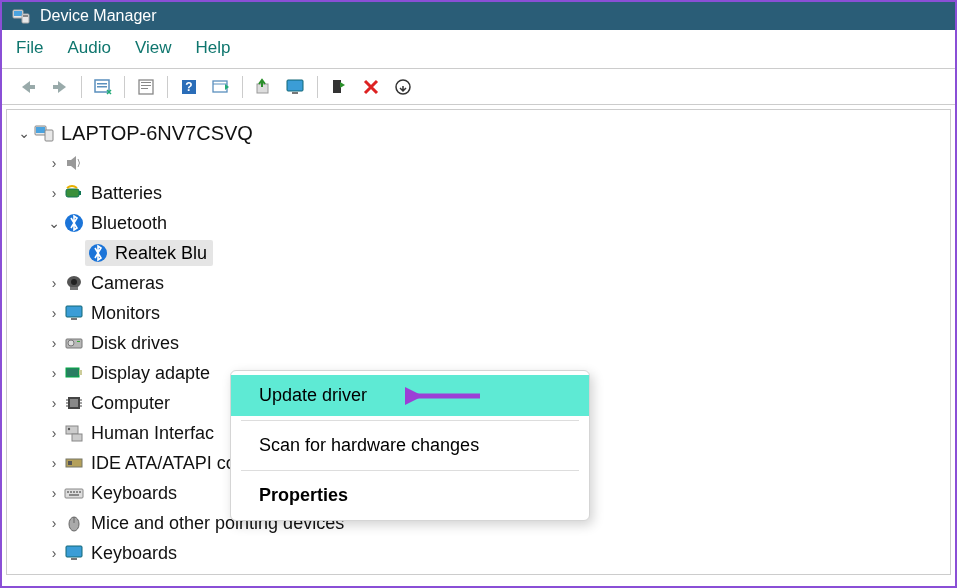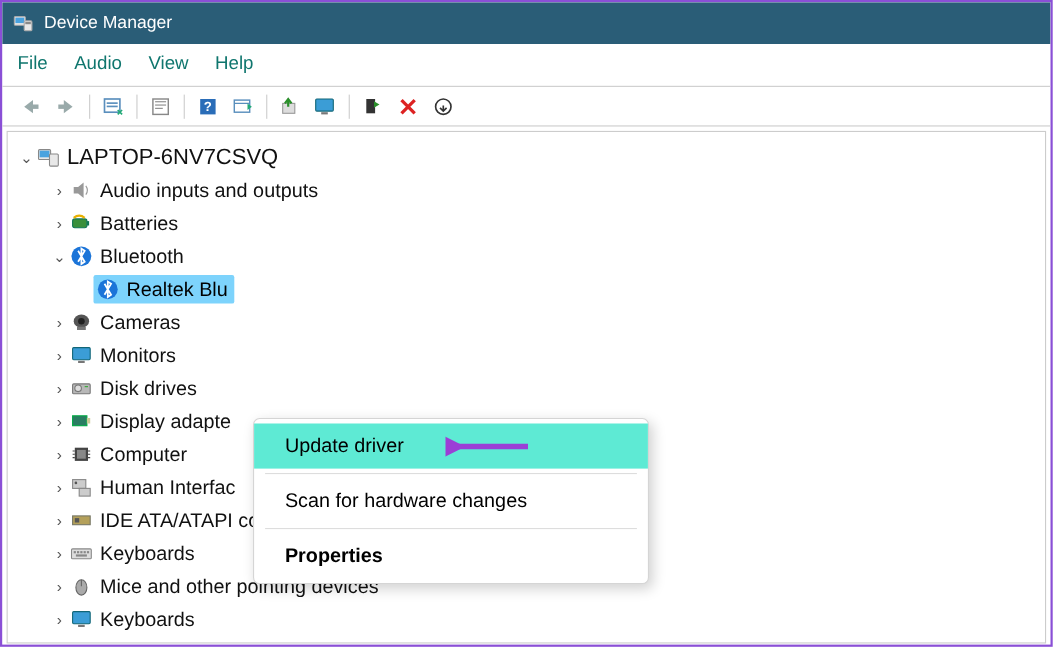--- a/index.html
+++ b/index.html
@@ -1,32 +1,32 @@
 <!DOCTYPE html>
 <html><head>
 <meta charset="utf-8">
 <style>
   * { box-sizing: border-box; margin: 0; padding: 0; }
   body { font-family: "Segoe UI", Tahoma, sans-serif; font-size: 14px; background: #fff; width: 957px; height: 588px; border: 2px solid #8a4fd6; overflow: hidden; position: relative; }
-  .titlebar { background: #2a5d77; color: #fff; height: 38px; display: flex; align-items: center; padding: 0 10px; gap: 10px; }
+  .titlebar { background: #2a5d77; color: #fff; height: 28px; display: flex; align-items: center; padding: 0 10px; gap: 10px; }
   .title-icon { width: 18px; height: 18px; display:inline-flex; align-items:center; justify-content:center; }
   .title-text { font-size: 16px; }
   .menubar { display: flex; gap: 24px; padding: 8px 14px 10px; font-size: 17px; color:#0f766e; border-bottom: 1px solid #ccc; }
   .menubar .menu-item { cursor: default; }
   .toolbar { display:flex; align-items:center; gap:0; padding: 3px 10px 3px 10px; border-bottom: 1px solid #ccc; height: 36px; }
   .tb-btn { width: 32px; height: 28px; display:inline-flex; align-items:center; justify-content:center; border-radius: 2px; }
   .tb-sep { width:1px; height:22px; background:#ccc; margin: 0 5px; }
   .tree-area { position:relative; padding: 8px 8px; height: calc(100% - 38px - 44px - 36px); overflow:hidden; background:#fff; margin:4px; border:1px solid #ccc;}
   .tree-row { display:flex; align-items:center; height: 30px; font-size:18px; color:#111; white-space: nowrap; }
   .tree-row.root { font-size: 20px; }
   .chev { width: 18px; text-align:center; color:#555; font-size:14px; display:inline-block;}
   .spacer { display:inline-block; }
   .node-icon { width: 22px; height: 22px; display:inline-flex; align-items:center; justify-content:center; margin-right: 6px;}
   .node-label {}
-  .selected-bg { background: #7dd3fc; border-radius:2px; padding: 1px 6px 1px 2px; display:inline-flex; align-items:center; height:26px;}
+  .selected-bg { background: #e5e5e5; border-radius:2px; padding: 1px 6px 1px 2px; display:inline-flex; align-items:center; height:26px;}
   .selected-bg .node-label { color:#000;}
   
   .ctx-menu { position:absolute; left: 223px; top: 260px; width: 360px; background:#fff; border:1px solid #d5d5d5; border-radius:6px; box-shadow: 3px 4px 12px rgba(0,0,0,.18); padding: 4px 0; z-index:50;}
   .ctx-item { padding: 10px 28px; font-size:18px; cursor:default;}
   .ctx-item.hover { background:#5eead4;}
   .ctx-item.bold { font-weight:700;}
   .ctx-sep { height:1px; background:#ddd; margin: 4px 10px; }
   
   .arrow-annot { position:absolute; left: 398px; top: 268px; z-index:60; pointer-events:none;}
 </style>
@@ -146,21 +146,20 @@
 
   <div class="tree-row">
     <span class="spacer" style="width:30px"></span>
     <span class="chev">›</span>
     <span class="node-icon">
       <svg width="20" height="20" viewBox="0 0 20 20">
           <path d="M3 7 h4 l5 -4 v14 l-5 -4 h-4 z" fill="#999"></path>
           <path d="M14 6 q3 4 0 8" stroke="#999" fill="none"></path>
         </svg>
     </span>
-    <span class="node-label">Audio inputs and outputs</span>
   </div>
 
   <div class="tree-row">
     <span class="spacer" style="width:30px"></span>
     <span class="chev">›</span>
     <span class="node-icon">
       <svg width="20" height="20" viewBox="0 0 20 20">
           <rect x="2" y="6" width="13" height="8" rx="2" fill="#3a8f3a" stroke="#175"></rect>
           <rect x="15" y="8" width="2" height="4" fill="#175"></rect>
           <path d="M3 5 q5 -4 10 0" stroke="#e8b000" stroke-width="2" fill="none"></path>

